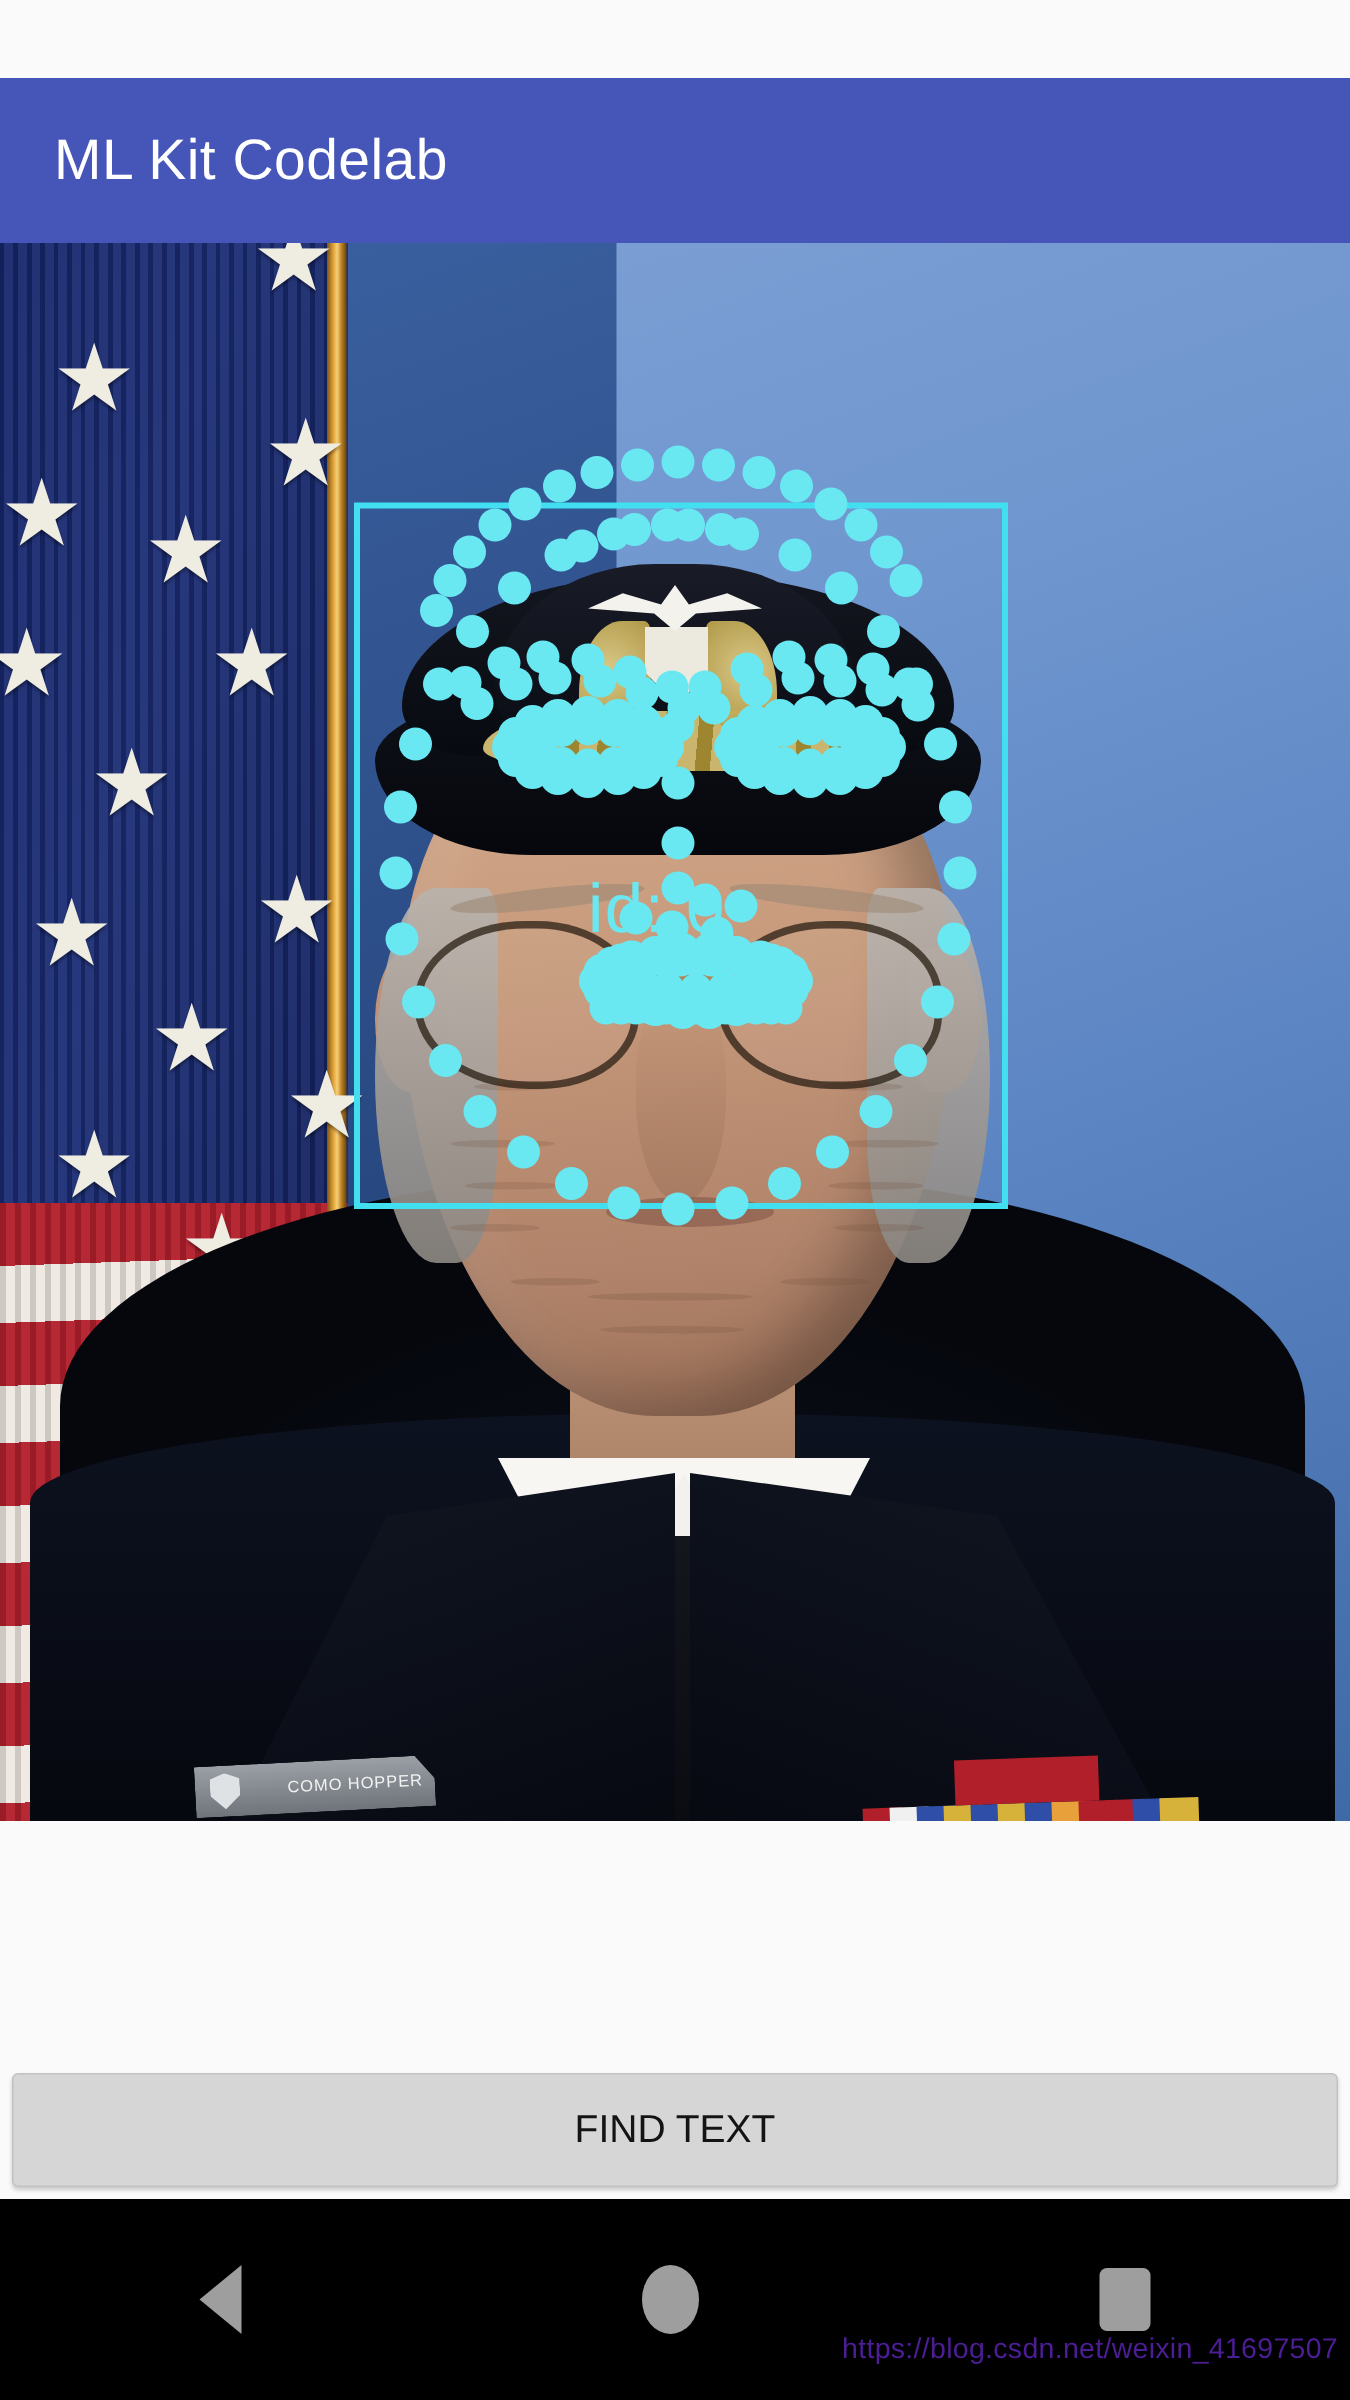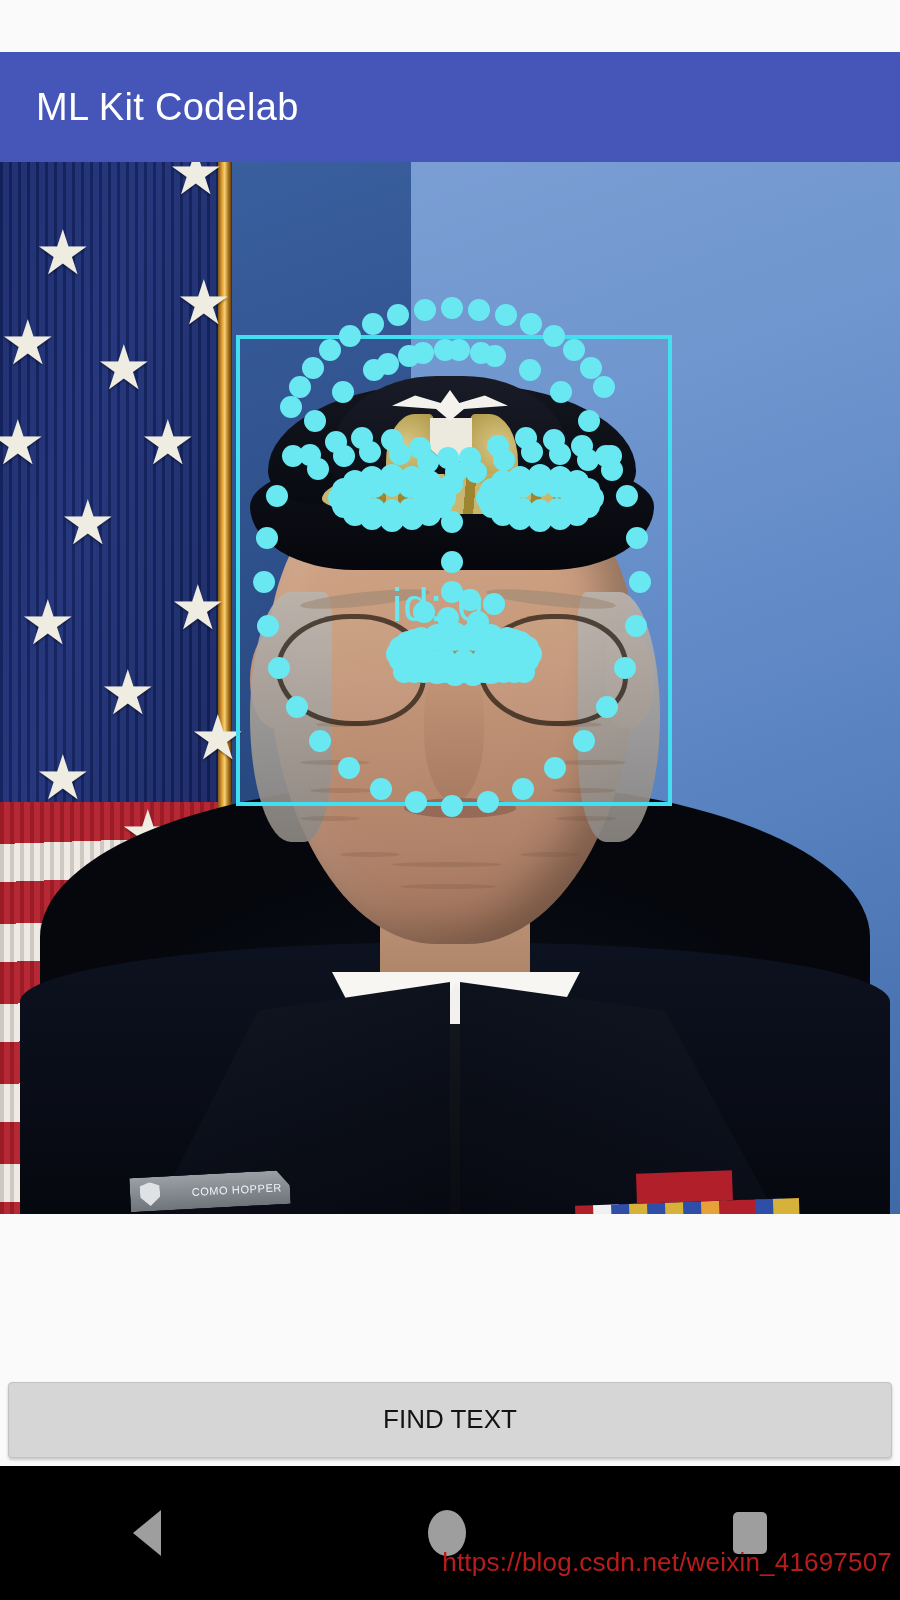--- a/index.html
+++ b/index.html
@@ -173,22 +173,22 @@
     display:flex; align-items:center; justify-content:center; text-align:center;
     font-size:26px; color:#141414; line-height:1.22; padding:4px 6px; }
 
   
   .navbar { position:absolute; top:1466px; left:0; width:900px; height:134px;
     background:#000; display:flex; align-items:center; justify-content:space-around; }
   .nav-back { width:0; height:0; border-top:23px solid transparent;
     border-bottom:23px solid transparent; border-right:28px solid #9e9e9e; }
   .nav-home { width:38px; height:46px; border-radius:50%; background:#9e9e9e; }
   .nav-recent { width:34px; height:42px; border-radius:5px; background:#9e9e9e; }
-  .watermark { position:absolute; right:8px; bottom:22px; color:#b91c1c;
-    font-size:26px; letter-spacing:.2px; }
+  .watermark { position:absolute; right:8px; bottom:22px; color:#4c1d95;
+    font-size:19px; letter-spacing:.2px; }
 </style>
 </head>
 <body>
 
 <div id="app">
 
 
   <div class="appbar">
     <div class="appbar-title">ML Kit Codelab</div>
   </div>

